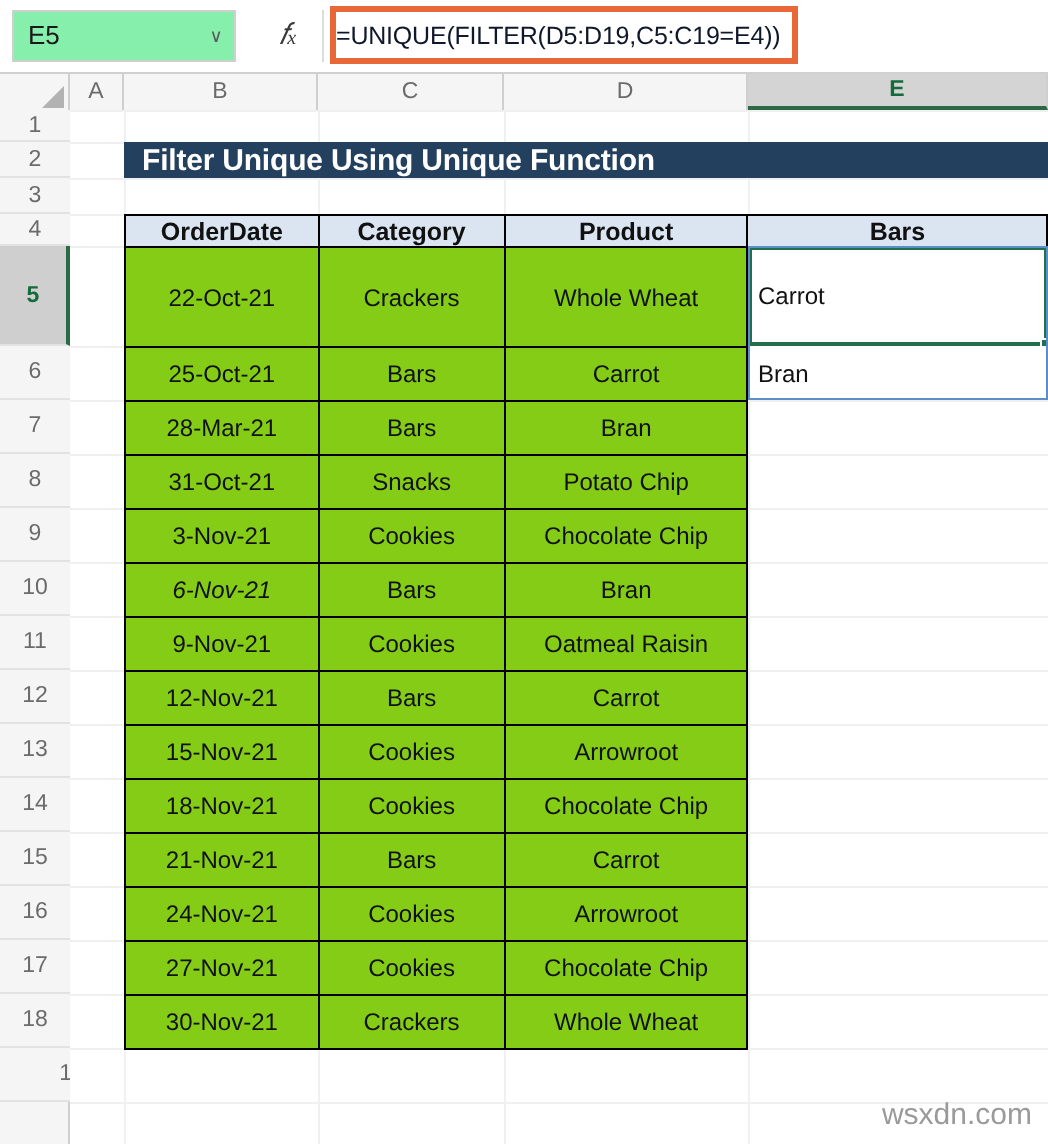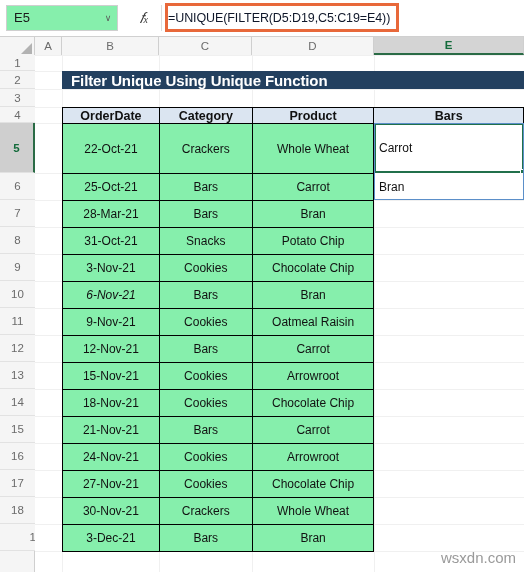--- a/index.html
+++ b/index.html
@@ -142,21 +142,21 @@
     font-size:12px;
     color:#111111;
     text-align:center;
     vertical-align:middle;
   }
   .tbl th {
     background:#DBE5F1;
     font-weight:bold;
     font-size:12.5px;
   }
-  .tbl td { background:#86efac; }
+  .tbl td { background:#84cc16; }
 
   
   .cell-e {
     position:absolute;
     background:#ffffff;
     display:flex; align-items:center;
     font-size:12px; color:#111111;
     padding-left:5px;
   }
   .sel-border {
@@ -361,26 +361,20 @@
               <td style="width: 93px; height: 27px;">Cookies</td>
               <td style="width: 122px; height: 27px;">Chocolate Chip</td>
               <td style="width: 150px; height: 27px; border: none; background: transparent;"></td>
             </tr>
             <tr>
               <td style="width: 97px; height: 27px;">30-Nov-21</td>
               <td style="width: 93px; height: 27px;">Crackers</td>
               <td style="width: 122px; height: 27px;">Whole Wheat</td>
               <td style="width: 150px; height: 27px; border: none; background: transparent;"></td>
             </tr>
-            <tr>
-              <td style="width: 97px; height: 27px;">3-Dec-21</td>
-              <td style="width: 93px; height: 27px;">Bars</td>
-              <td style="width: 122px; height: 27px;">Bran</td>
-              <td style="width: 150px; height: 27px; border: none; background: transparent;"></td>
-            </tr>
           </tbody>
       </table>
 
       <div id="e-cells">
           <div class="cell-e" style="left: 339px; top: 68px; width: 150px; height: 50px;">Carrot</div>
           <div class="cell-e" style="left: 339px; top: 118px; width: 150px; height: 27px;">Bran</div>
         </div>
       <div id="overlays">
           <div class="sel-border" style="left: 339px; top: 68px; width: 150px; height: 50px; border-color: rgb(33, 112, 75);"></div>
           <div class="sel-handle" style="left: 485px; top: 114px; background: rgb(33, 112, 75);"></div>

